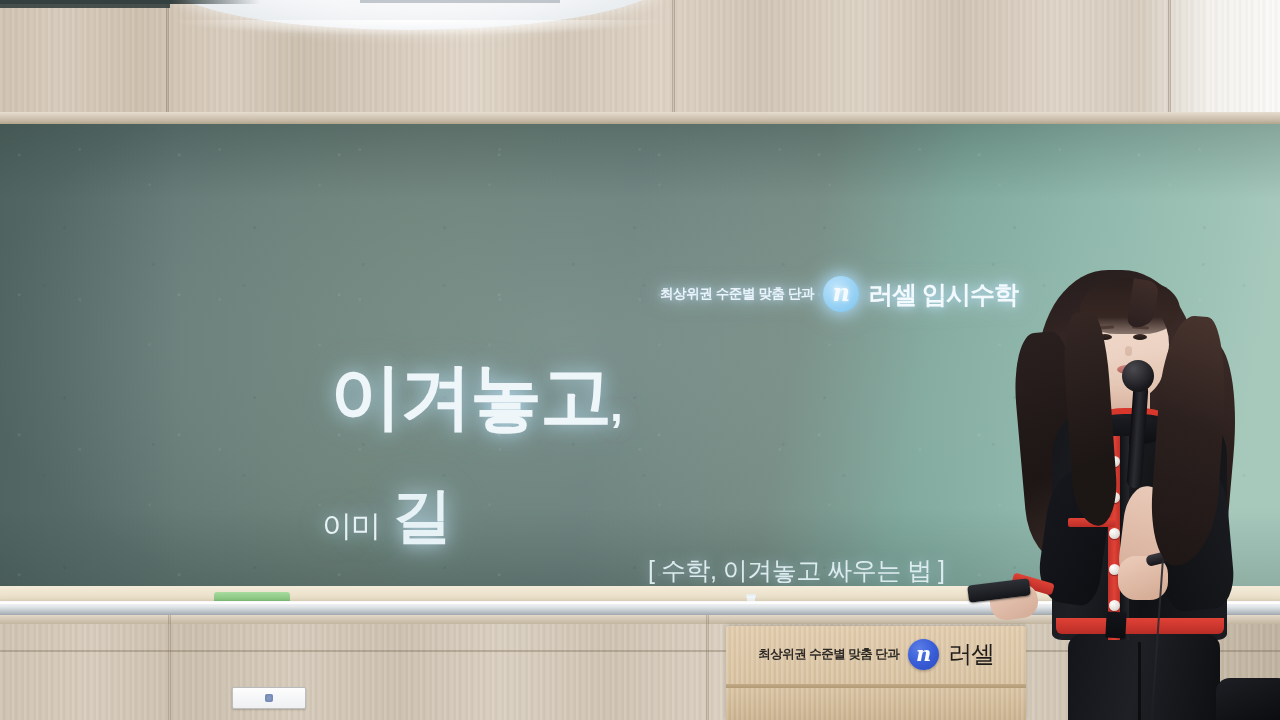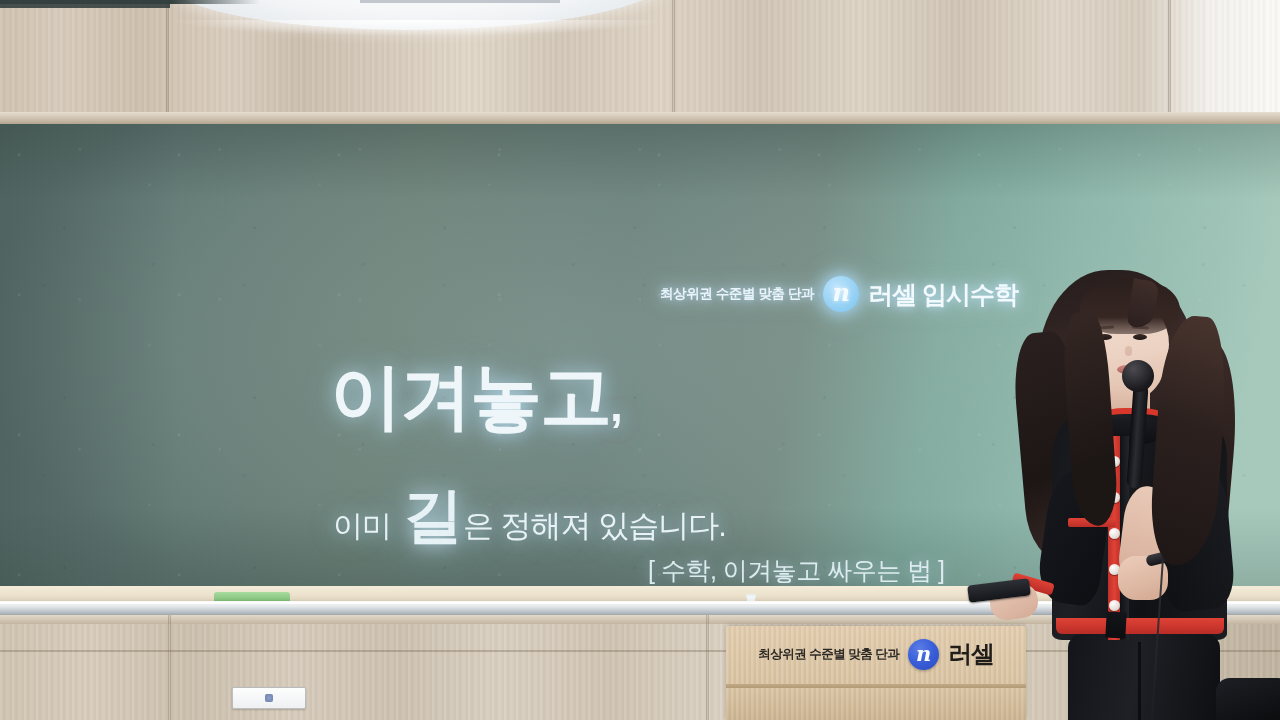--- a/index.html
+++ b/index.html
@@ -114,21 +114,21 @@
     text-shadow:0 0 18px rgba(190,225,245,.75),0 0 38px rgba(150,200,230,.45);
     white-space:nowrap;
   }
   .headline .comma{font-size:46px;font-weight:600;}
 
   .line2{
     position:absolute;left:322px;top:352px;display:flex;align-items:baseline;
     color:#e7f2f6;white-space:nowrap;
     text-shadow:0 0 15px rgba(190,225,245,.7),0 0 32px rgba(150,200,230,.35);
   }
-  .line2 .w-pre{font-size:30px;font-weight:400;letter-spacing:-1px;margin-left:11px;}
+  .line2 .w-pre{font-size:30px;font-weight:400;letter-spacing:-1px;}
   .line2 .w-emph{font-size:60px;font-weight:700;letter-spacing:-2px;margin:0 2px 0 12px;
     text-shadow:0 0 20px rgba(200,232,250,.85),0 0 44px rgba(150,200,230,.45);}
   .line2 .w-post{font-size:31px;font-weight:400;letter-spacing:-1px;}
 
   .subtitle{
     position:absolute;left:648px;top:430px;
     font-size:25px;font-weight:400;letter-spacing:-.5px;color:#dcebef;white-space:nowrap;
     text-shadow:0 0 13px rgba(185,220,240,.65);
   }
 
@@ -214,21 +214,21 @@
     font-size:12.5px;font-weight:700;letter-spacing:-.5px;color:#2e2a26;white-space:nowrap;
   }
   .podium-logo{
     width:31px;height:31px;border-radius:50%;flex:0 0 auto;
     background:radial-gradient(circle at 36% 30%, #5b7de6 0%, #3a5fd9 48%, #2a49be 100%);
     display:flex;align-items:center;justify-content:center;
     box-shadow:0 1px 3px rgba(0,0,0,.3);
   }
   .podium-logo .logo-glyph{font-size:21px;color:#fff;text-shadow:none;}
   .podium-sign .pbrand{
-    font-size:24px;font-weight:700;letter-spacing:-1.3px;color:#1f1c19;white-space:nowrap;
+    font-size:24px;font-weight:400;letter-spacing:-1.3px;color:#1f1c19;white-space:nowrap;
   }
   .podium-edge{position:absolute;left:0;top:58px;width:300px;height:4px;
     background:linear-gradient(180deg,#c2aa86,#b39a76);}
   .podium-plate{
     position:absolute;left:232px;top:687px;width:74px;height:22px;border-radius:2px;
     background:linear-gradient(180deg,#fdfdfd,#eef0f2);
     border:1px solid rgba(120,120,125,.45);
     box-shadow:0 1px 2px rgba(0,0,0,.2);
   }
   .podium-plate .dot{
@@ -433,21 +433,20 @@
       <span class="brandname">러셀 입시수학</span>
     </div>
 
     <div class="headline">
       <span>이겨놓고</span><span class="comma">,</span>
     </div>
 
     <div class="line2">
       <span class="w-pre">이미</span>
       <span class="w-emph">길</span>
-      <span class="w-post">은 정해져 있습니다.</span>
     </div>
 
     <div class="subtitle">[ 수학, 이겨놓고 싸우는 법 ]</div>
 
     <div class="divider"></div>
 
     <div class="attribution">– 심지연T</div>
   </div>
 
   <div class="board-frame"></div>

